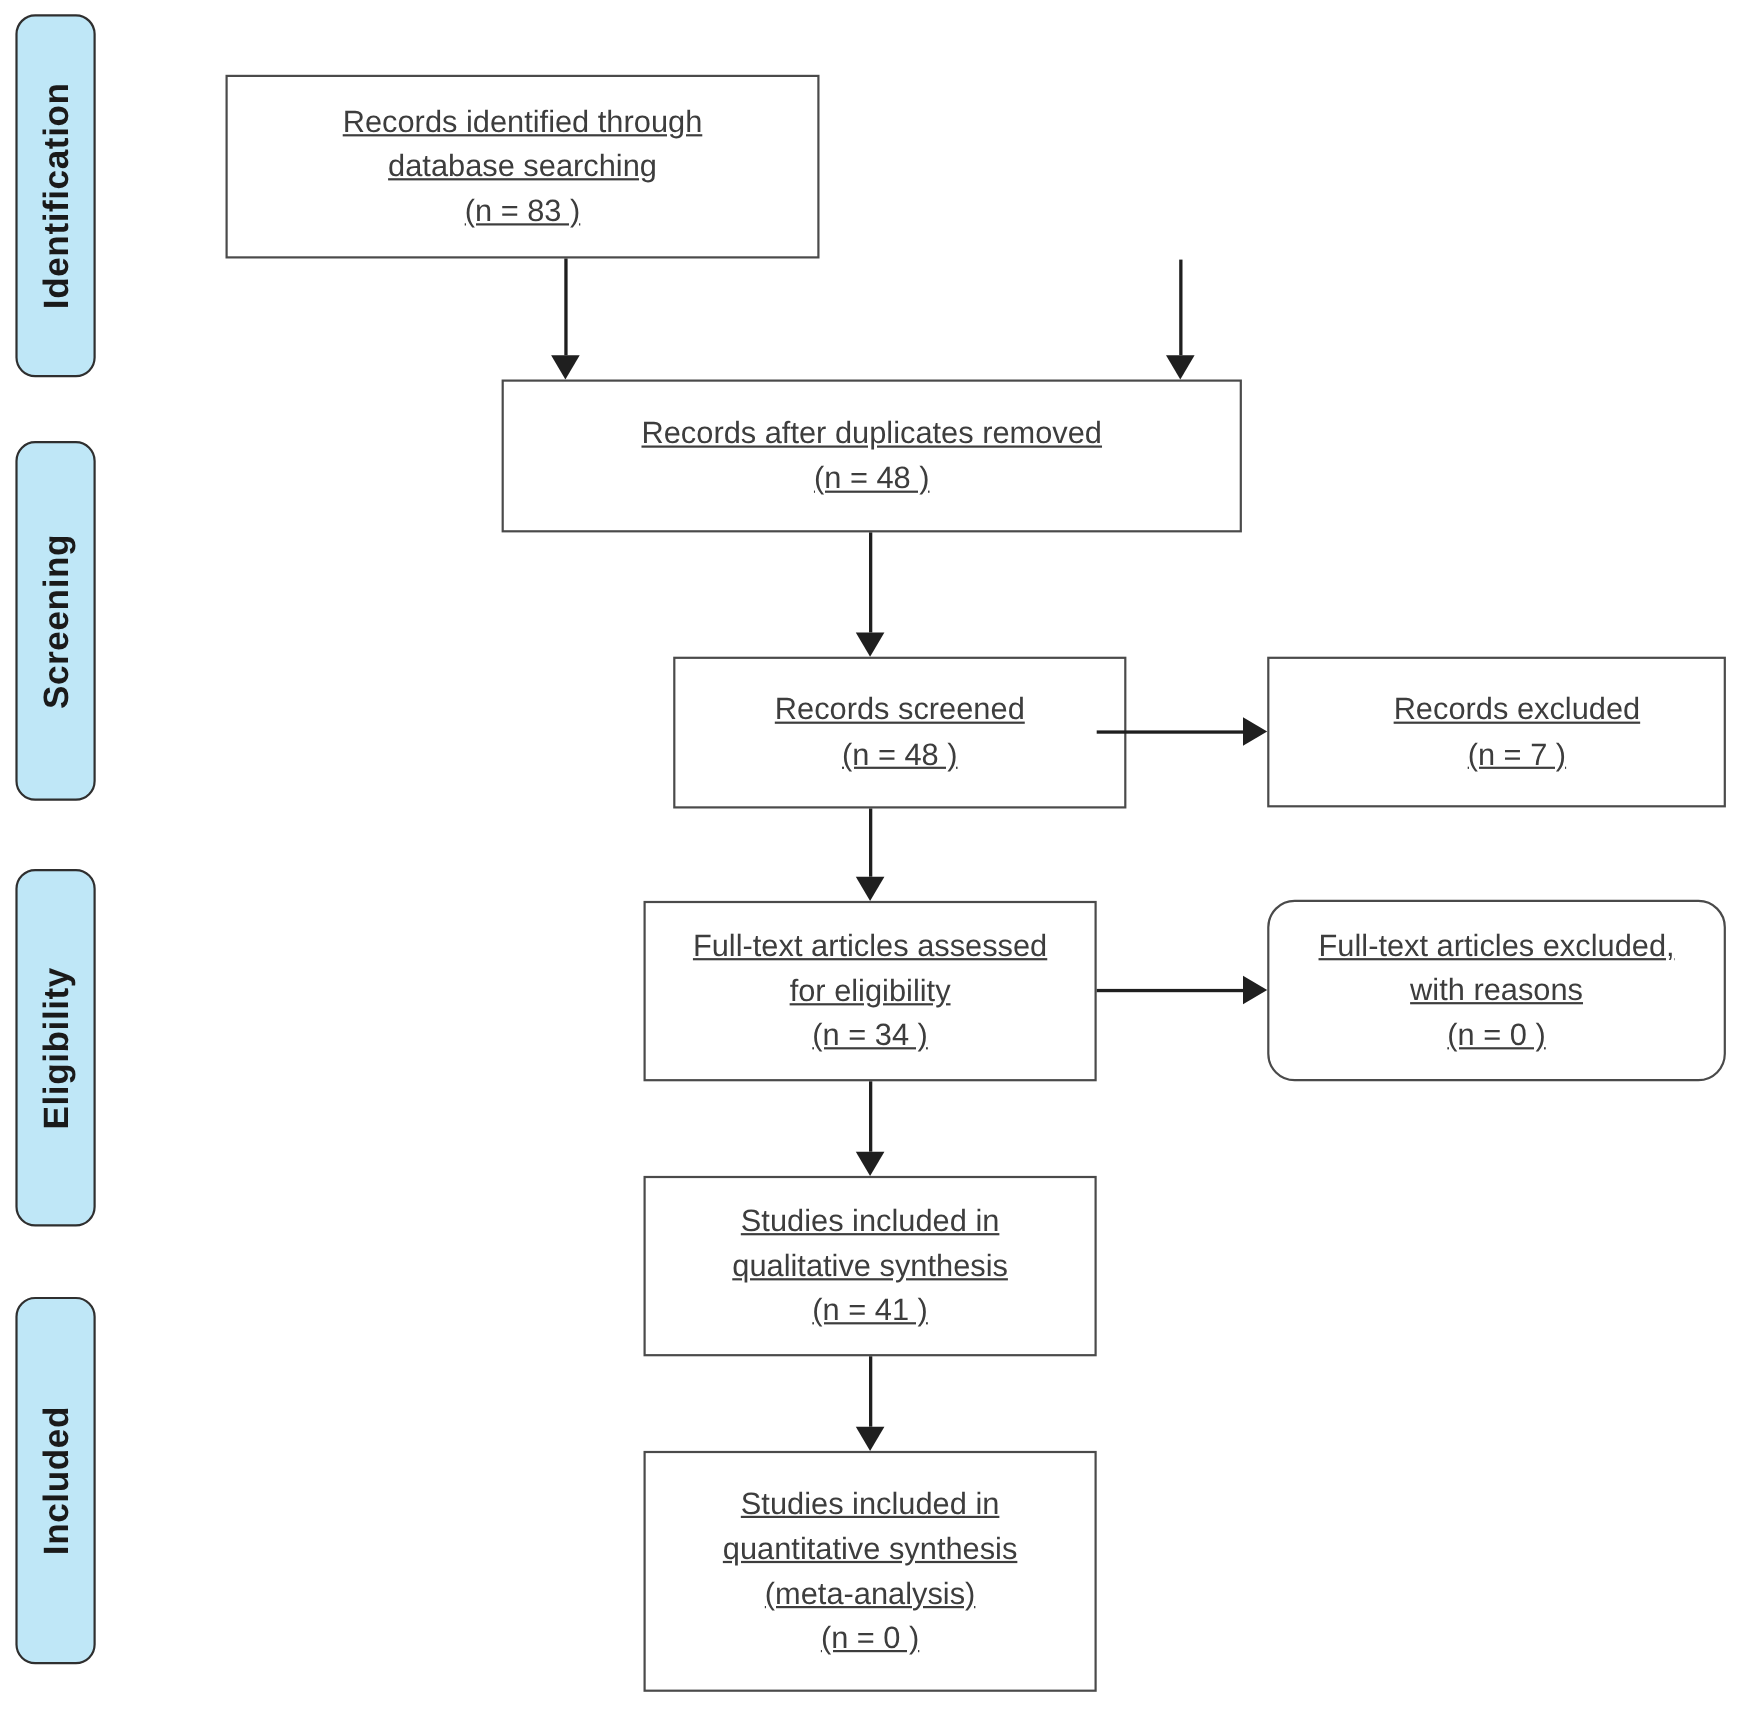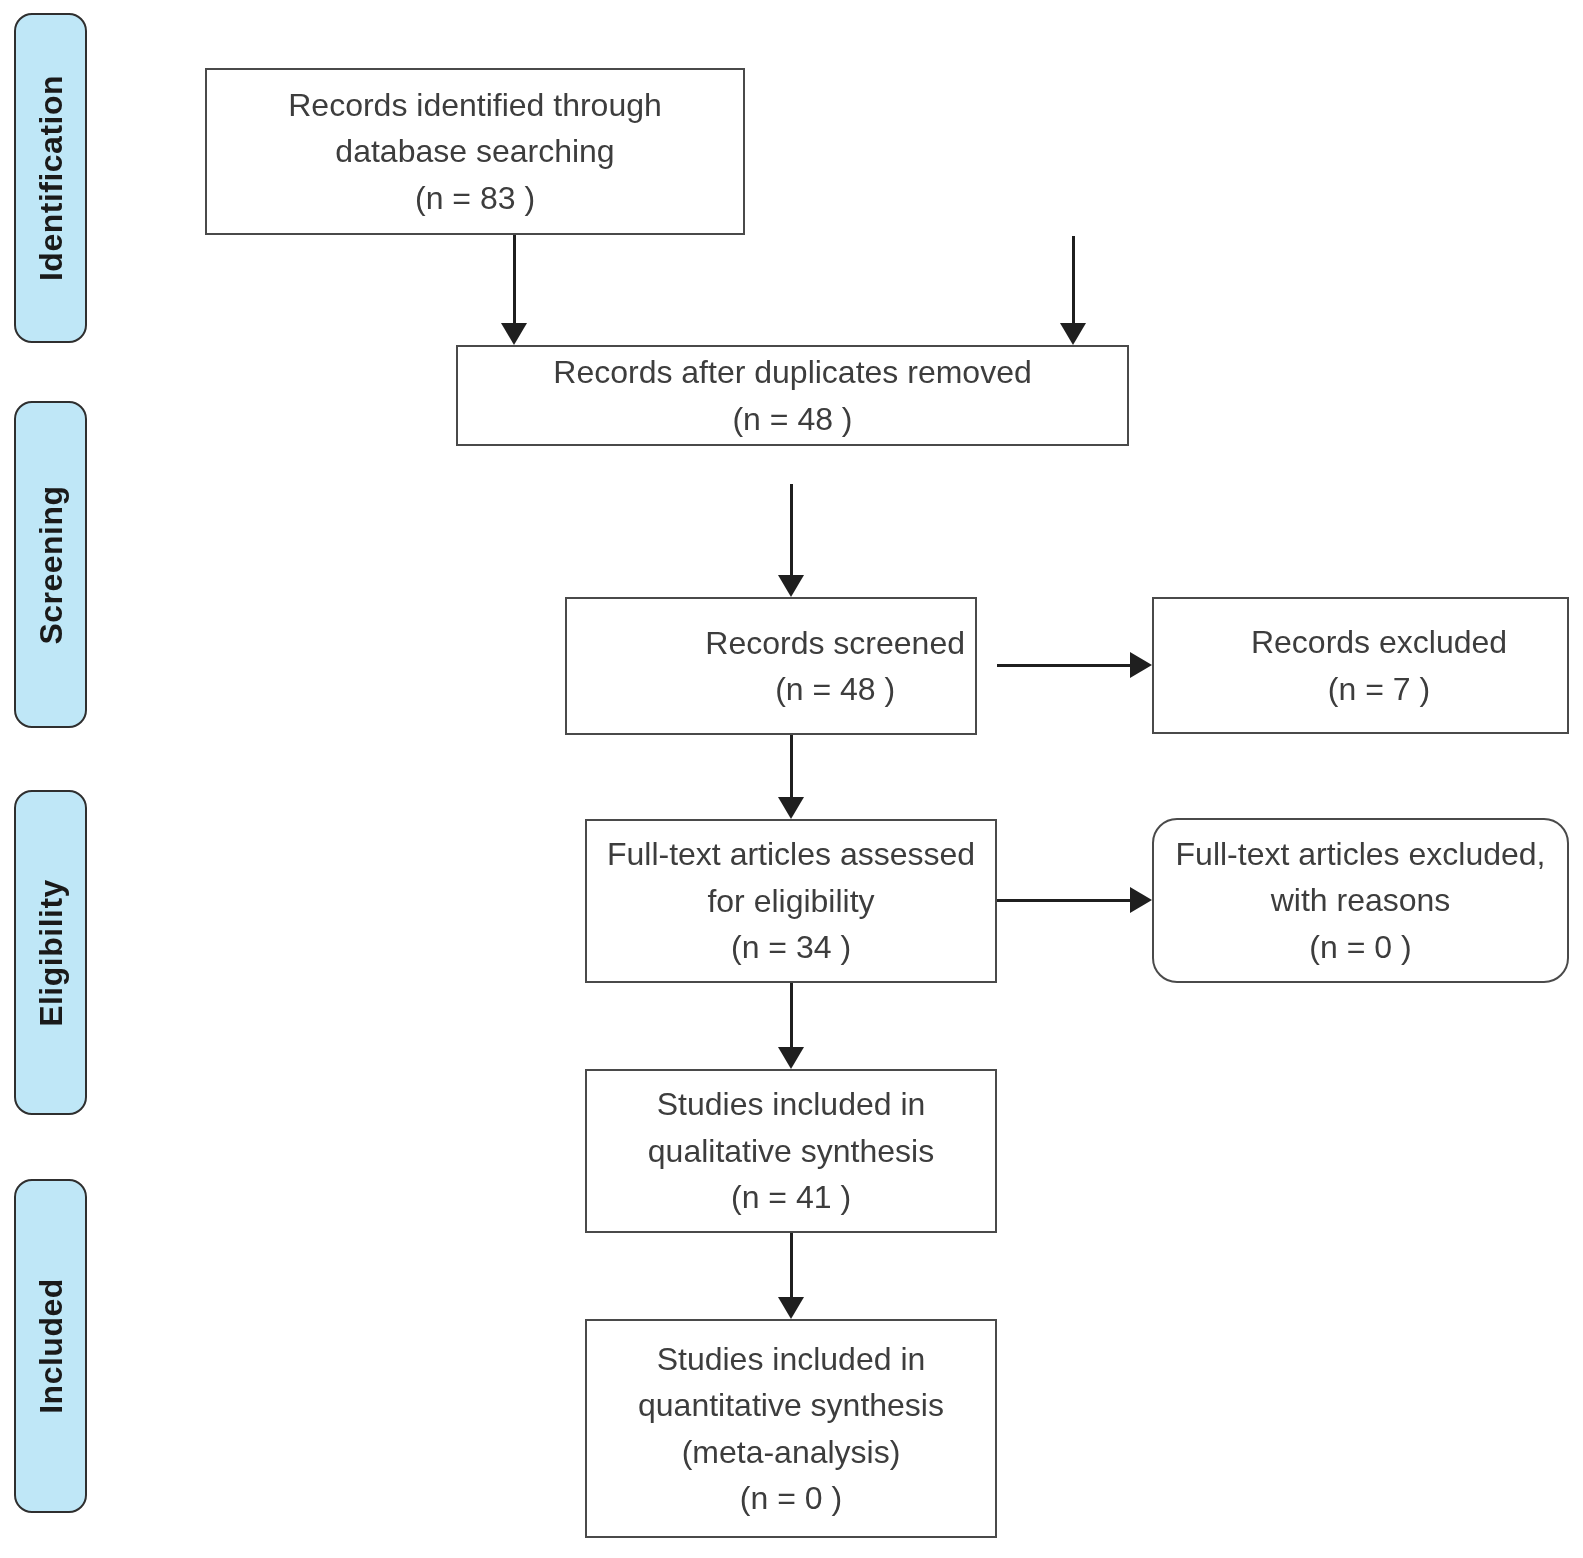--- a/index.html
+++ b/index.html
@@ -43,24 +43,25 @@
     background:#ffffff;
     border:2px solid var(--box-border);
     box-sizing:border-box;
     display:flex;
     align-items:center;
     justify-content:center;
   }
   .fbox .box-text{
     white-space:pre-line;
     text-align:center;
-    font-size:32px;
+    font-size:28px;
     line-height:1.45;
     color:var(--text);
     padding:4px 10px;
+    text-decoration:underline;
   }
   
   .vline{position:absolute;width:3px;background:var(--arrow);}
   .hline{position:absolute;height:3px;background:var(--arrow);}
   .head-down{
     position:absolute;width:0;height:0;
     border-left:13px solid transparent;
     border-right:13px solid transparent;
     border-top:22px solid var(--arrow);
   }
@@ -89,26 +90,26 @@
     <span class="stage-text">Included</span>
   </div>
 
   <div class="fbox" style="left:205px;top:68px;width:540px;height:167px;">
     <span class="box-text">Records identified through
 database searching
 (n = 83 )</span>
   </div>
 
 
-  <div class="fbox" style="left:456px;top:345px;width:673px;height:101px;">
+  <div class="fbox" style="left:456px;top:345px;width:673px;height:139px;">
     <span class="box-text">Records after duplicates removed
 (n = 48 )</span>
   </div>
 
-  <div class="fbox" style="left:565px;top:597px;width:412px;height:138px;justify-content:flex-end;">
+  <div class="fbox" style="left:612px;top:597px;width:412px;height:138px;">
     <span class="box-text">Records screened
 (n = 48 )</span>
   </div>
 
   <div class="fbox" style="left:1152px;top:597px;width:417px;height:137px;padding-left:37px;">
     <span class="box-text">Records excluded
 (n = 7 )</span>
   </div>
 
   <div class="fbox" style="left:585px;top:819px;width:412px;height:164px;">

